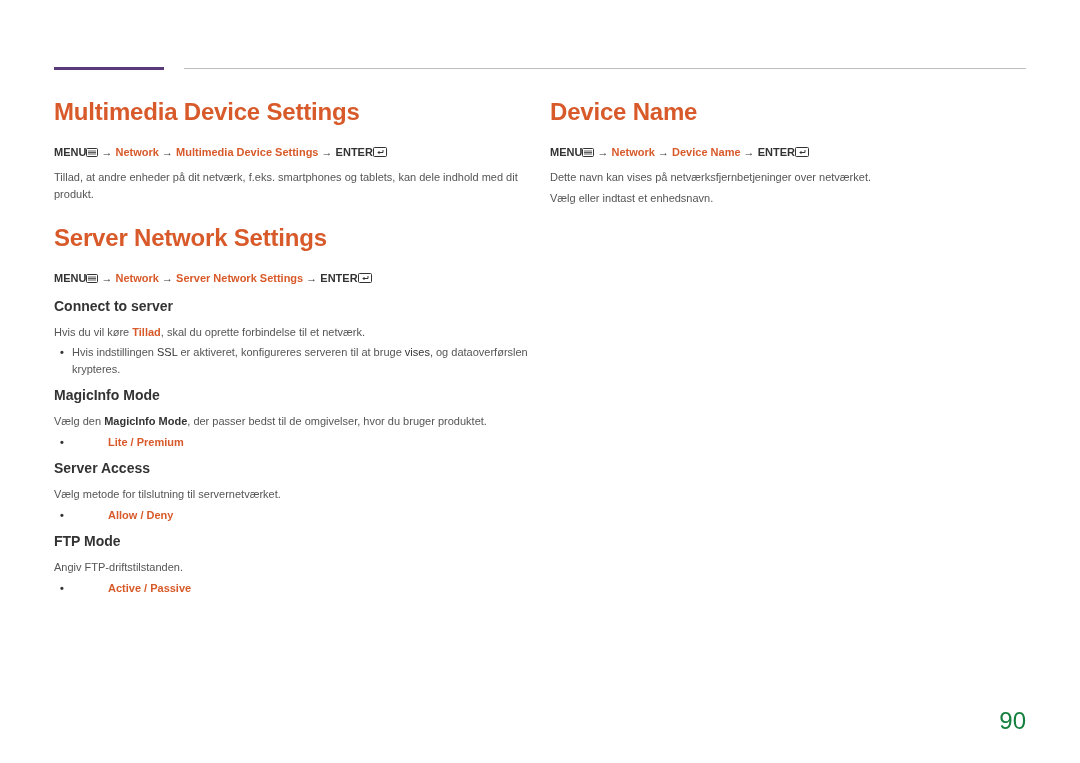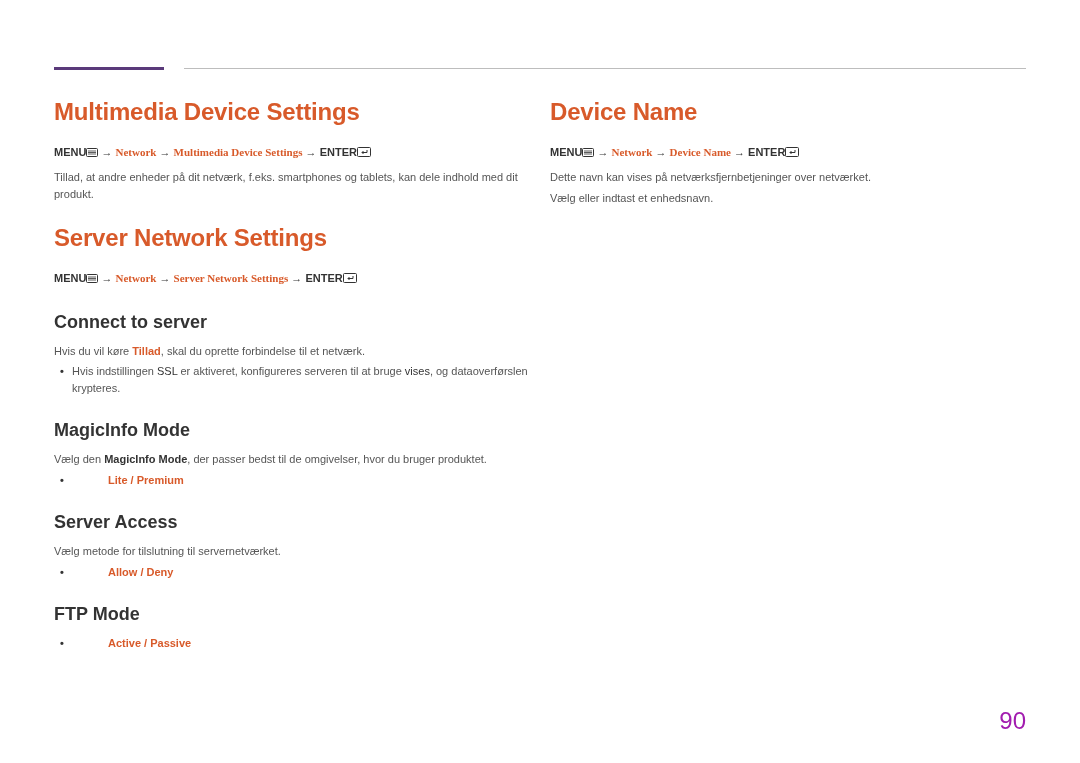--- a/index.html
+++ b/index.html
@@ -47,32 +47,32 @@
     color: #d85a2a;
     font-weight: 700;
     font-size: 24px;
     margin-bottom: 18px;
     letter-spacing: -0.2px;
   }
   h1.mt { margin-top: 22px; }
   h2 {
     color: #333;
     font-weight: 600;
-    font-size: 18px;
-    margin-top: 24px;
+    font-size: 14px;
+    margin-top: 10px;
     margin-bottom: 10px;
   }
   .path {
     font-size: 11px;
     font-weight: 700;
     color: #333;
     margin-bottom: 8px;
     line-height: 1.5;
   }
-  .path .hl { color: #d85a2a; font-weight: 700; font-family: Liberation Serif, serif; }
+  .path .hl { color: #d85a2a; font-weight: 700; }
   .icon {
     display: inline-block;
     vertical-align: middle;
   }
   .body-text {
     font-size: 11px;
     color: #555;
     line-height: 1.5;
     margin-bottom: 4px;
   }
@@ -113,21 +113,21 @@
     position: absolute;
     left: 0;
     top: 0;
     color: #888;
   }
   .page-num {
     position: absolute;
     right: 54px;
     bottom: 28px;
     font-size: 24px;
-    color: #a21caf;
+    color: #15803d;
     font-weight: 300;
   }
 </style>
 </head>
 <body>
 
 <div class="top-rule-wrap">
   <div class="top-rule-accent"></div>
   <div class="top-rule-line"></div>
 </div>
@@ -184,20 +184,21 @@
       <li><span class="hl">Lite / Premium</span></li>
     </ul>
 
     <h2>Server Access</h2>
     <p class="body-text">Vælg metode for tilslutning til servernetværket.</p>
     <ul class="bullets">
       <li><span class="hl">Allow / Deny</span></li>
     </ul>
 
     <h2>FTP Mode</h2>
+    <p class="body-text">Angiv FTP-driftstilstanden.</p>
     <ul class="bullets">
       <li><span class="hl">Active / Passive</span></li>
     </ul>
 
   </div>
 
   <div class="col">
     <h1>Device Name</h1>
 
     <div class="path">

